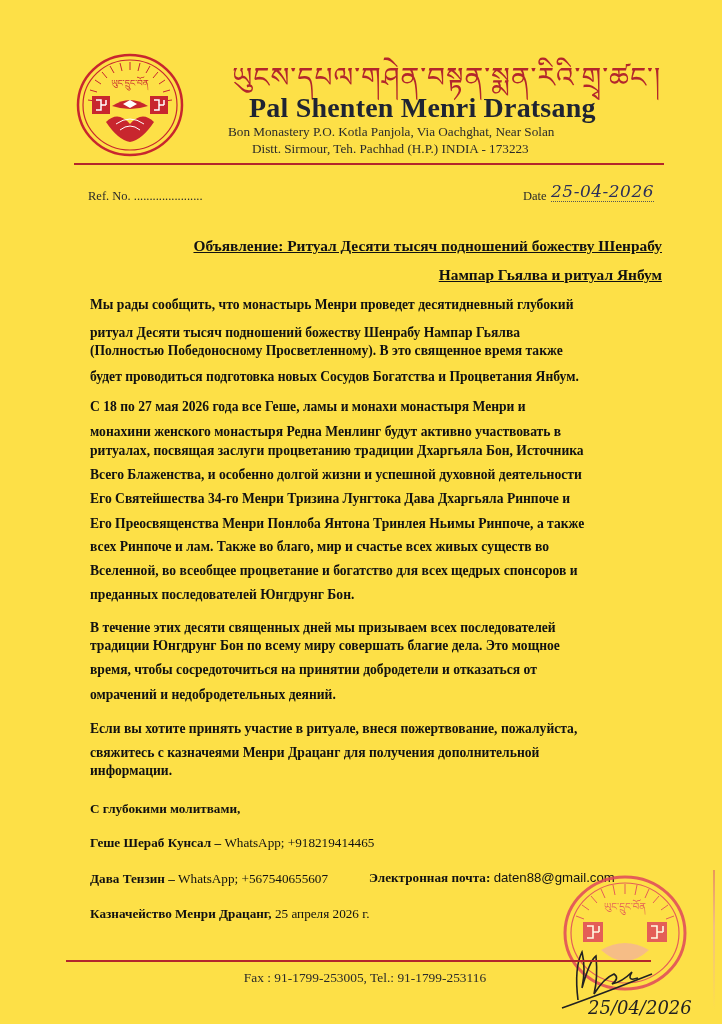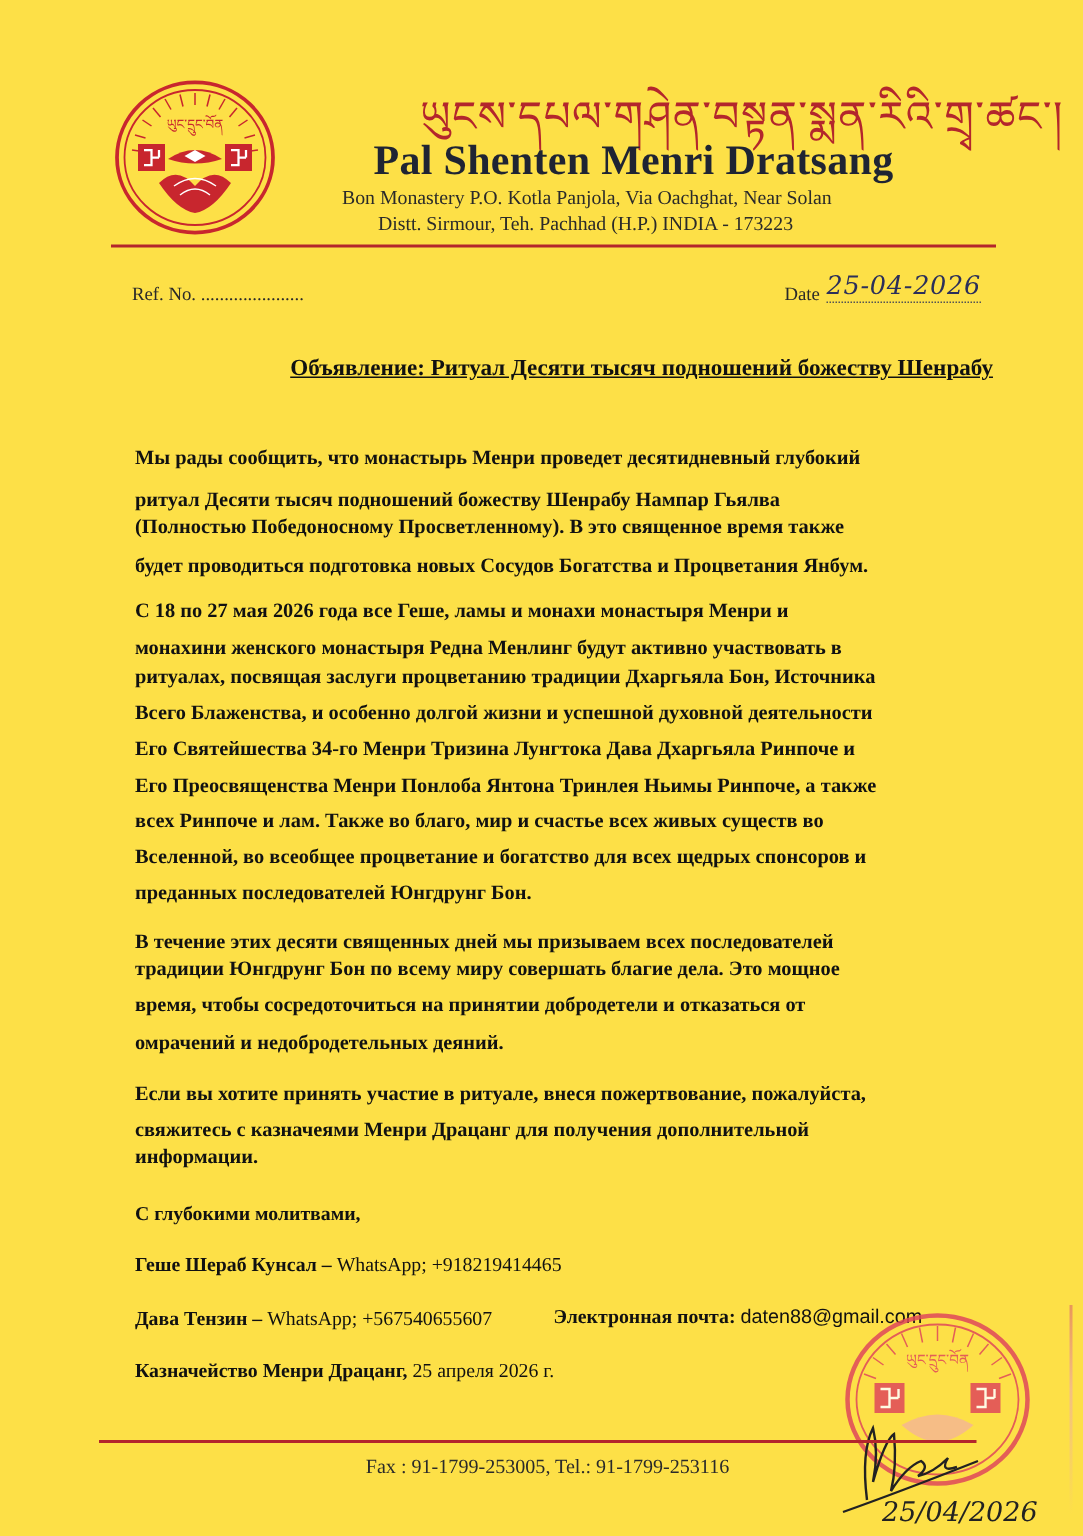--- a/index.html
+++ b/index.html
@@ -2,21 +2,21 @@
 <html><head>
 <meta charset="utf-8">
 <style>
   * { margin: 0; padding: 0; box-sizing: border-box; }
   html, body { width: 722px; height: 1024px; background: #fdfdfd; overflow: hidden; }
   body { position: relative; font-family: "Liberation Serif", "DejaVu Serif", serif; color: #1a1a1a; }
   .page { position: absolute; left: 0; top: 0; width: 722px; height: 1024px; background: #fde047; }
 
   
   .logo { position: absolute; left: 76px; top: 52px; width: 108px; height: 106px; }
-  .tibetan { position: absolute; left: 232px; top: 46px; font-family: Liberation Sans, sans-serif; font-size: 28px; color: #b3262c; letter-spacing: 1px; white-space: nowrap; margin-left: 48px; }
+  .tibetan { position: absolute; left: 232px; top: 46px; font-family: Liberation Sans, sans-serif; font-size: 28px; color: #b3262c; letter-spacing: 1px; white-space: nowrap; }
   .org-name { position: absolute; left: 249px; top: 92px; font-family: Liberation Serif, serif; font-weight: bold; font-size: 28px; color: #1f2433; white-space: nowrap; letter-spacing: 0.2px; }
   .addr1 { position: absolute; left: 228px; top: 124px; font-size: 13.2px; color: #2a2a2a; white-space: nowrap; font-family: "Liberation Serif", serif; }
   .addr2 { position: absolute; left: 252px; top: 141px; font-size: 13.2px; color: #2a2a2a; white-space: nowrap; font-family: "Liberation Serif", serif; }
   .rule { position: absolute; height: 2px; background: #b3262c; }
   .rule-top { left: 74px; top: 163px; width: 590px; }
   .rule-bottom { left: 66px; top: 960px; width: 585px; }
 
   .ref { position: absolute; left: 88px; top: 189px; font-size: 12.5px; color: #2a2a2a; }
   .date-label { position: absolute; left: 523px; top: 189px; font-size: 12.5px; color: #2a2a2a; }
   .date-value { position: absolute; left: 551px; top: 181px; font-size: 17px; font-style: italic; color: #2b2f5a; font-family: "DejaVu Serif", serif; border-bottom: 1px dotted #555; white-space: nowrap; letter-spacing: 0.5px; }
@@ -79,20 +79,21 @@
   <div class="org-name">Pal Shenten Menri Dratsang</div>
   <div class="addr1">Bon Monastery P.O. Kotla Panjola, Via Oachghat, Near Solan</div>
   <div class="addr2">Distt. Sirmour, Teh. Pachhad (H.P.) INDIA - 173223</div>
   <div class="rule rule-top"></div>
 
   <div class="ref">Ref. No. ......................</div>
   <div class="date-label">Date</div>
   <div class="date-value">25-04-2026</div>
 
   <div class="title title-1">Объявление: Ритуал Десяти тысяч подношений божеству Шенрабу</div>
+  <div class="title title-2">Нампар Гьялва и ритуал Янбум</div>
 
   <div>
     <div class="line" style="top:297px"> Мы рады сообщить, что монастырь Менри проведет десятидневный глубокий</div>
     <div class="line" style="top:325px">ритуал Десяти тысяч подношений божеству Шенрабу Нампар Гьялва</div>
     <div class="line" style="top:343px">(Полностью Победоносному Просветленному). В это священное время также</div>
     <div class="line" style="top:369px">будет проводиться подготовка новых Сосудов Богатства и Процветания Янбум.</div>
   </div>
 
   <div>
     <div class="line" style="top:399px"> С 18 по 27 мая 2026 года все Геше, ламы и монахи монастыря Менри и</div>

